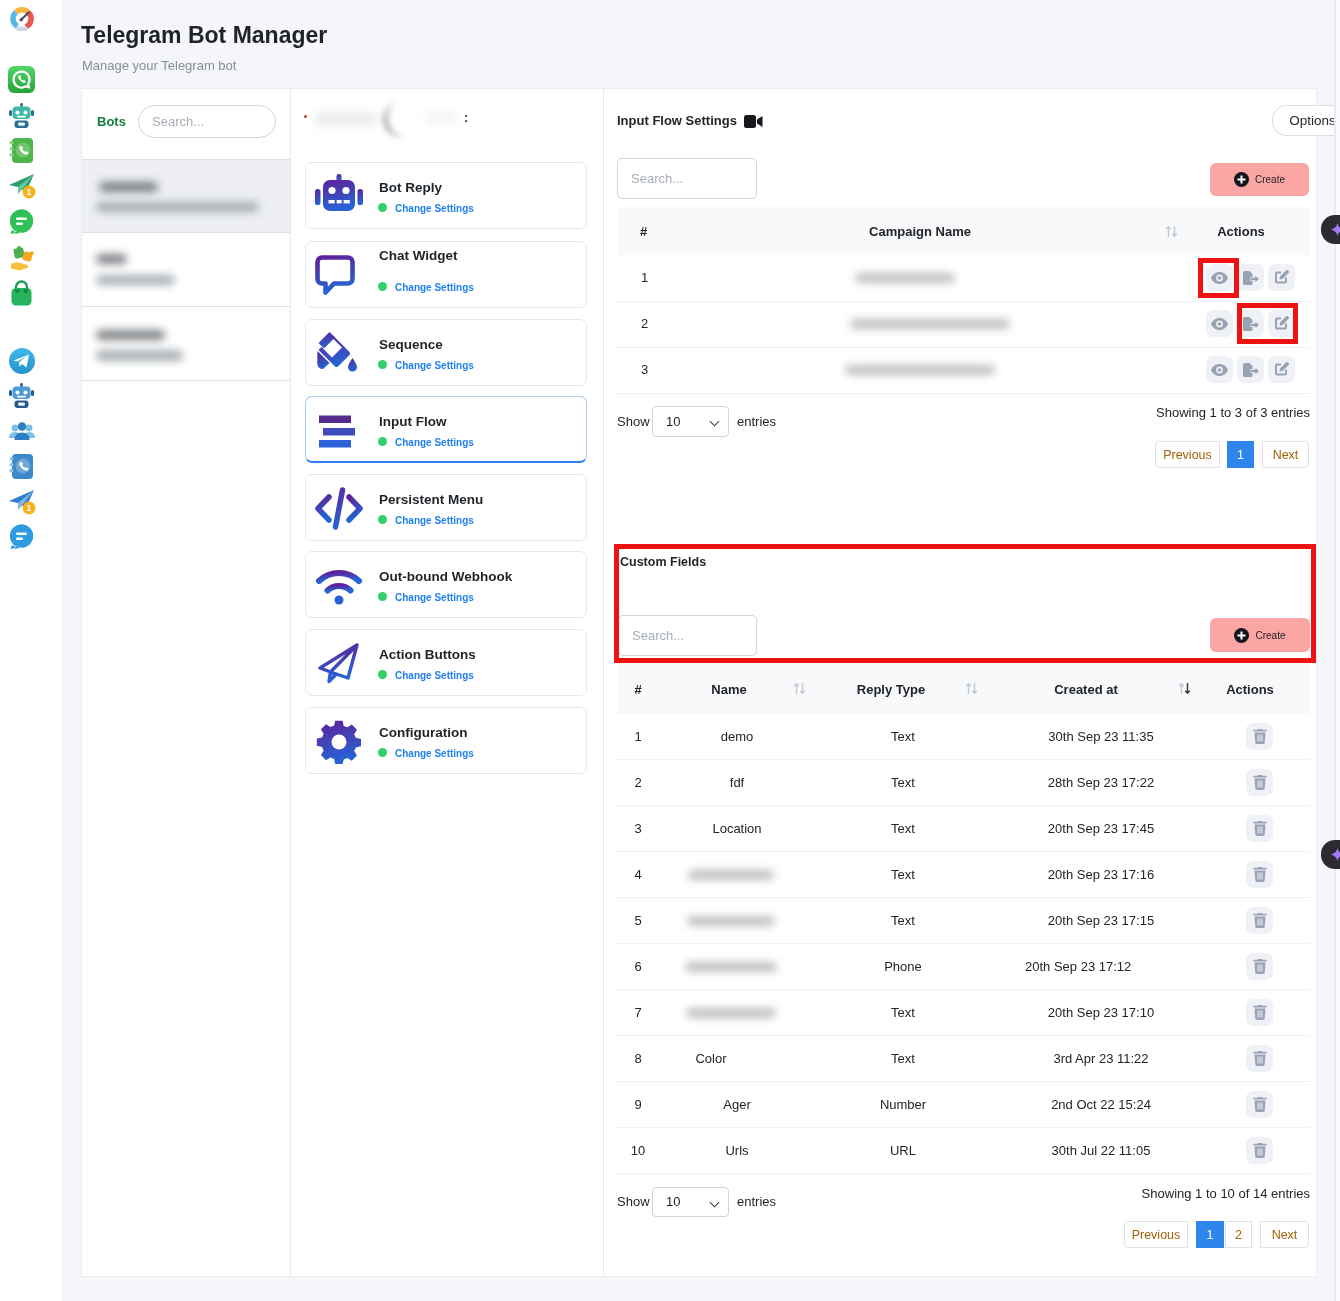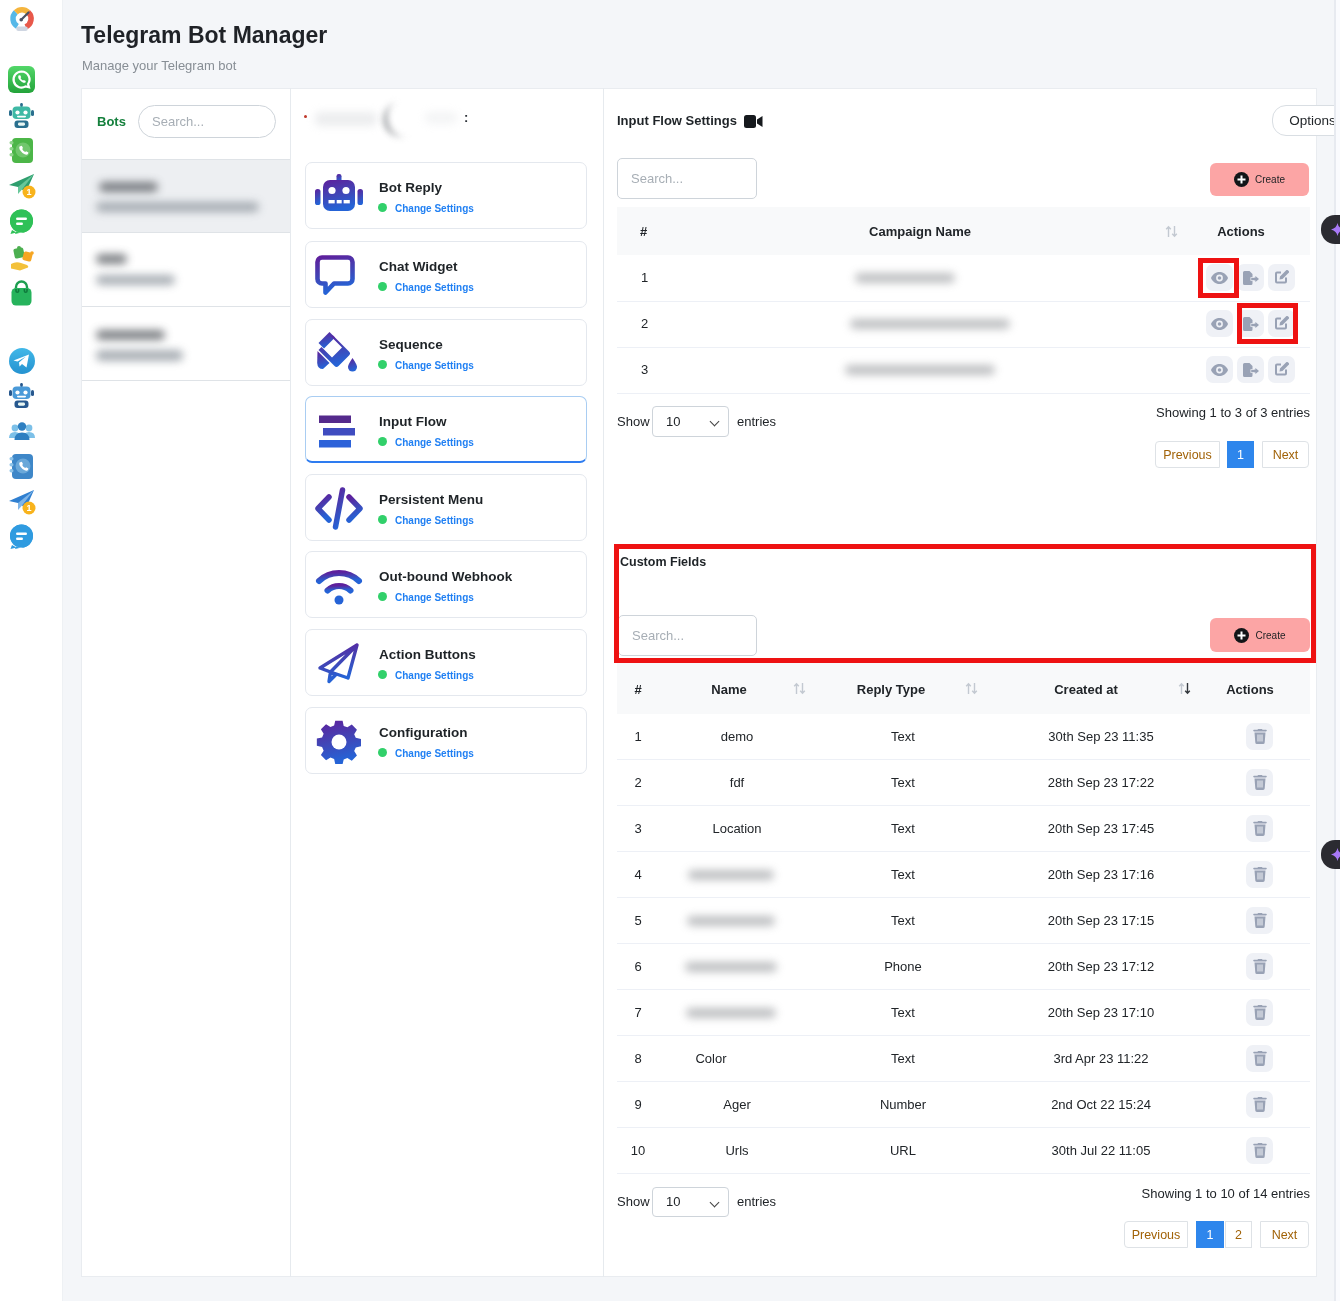--- a/index.html
+++ b/index.html
@@ -175,21 +175,21 @@
       <rect x="21.7" y="26" width="5" height="3.4" fill="#fff"></rect>
       <rect x="28.6" y="26" width="6.2" height="3.4" fill="#fff"></rect>
 </svg></div>
 <div class="ctitle" style="left:379px;top:180px">Bot Reply</div>
 <div class="gdot" style="left:378px;top:203px"></div>
 <div class="cset" style="left:395px;top:203px">Change Settings</div>
 <div class="abs" style="left:305px;top:241px;width:282px;height:67px;background:#fff;border:1px solid #e4e8ee;border-radius:7px"></div>
 <div class="abs" style="left:315px;top:253px"><svg width="48" height="45" viewBox="0 0 48 45">
 <path d="M7 4.5 h26 a4.5 4.5 0 0 1 4.5 4.5 v17 a4.5 4.5 0 0 1 -4.5 4.5 h-14 l-8.5 9 v-9 h-3.5 a4.5 4.5 0 0 1 -4.5-4.5 v-17 a4.5 4.5 0 0 1 4.5-4.5 Z" fill="none" stroke="url(#pg)" stroke-width="4.6" stroke-linejoin="round"></path>
 </svg></div>
-<div class="ctitle" style="left:379px;top:259px">Chat Widget</div>
+<div class="ctitle" style="left:379px;top:248px">Chat Widget</div>
 <div class="gdot" style="left:378px;top:282px"></div>
 <div class="cset" style="left:395px;top:282px">Change Settings</div>
 <div class="abs" style="left:305px;top:319px;width:282px;height:67px;background:#fff;border:1px solid #e4e8ee;border-radius:7px"></div>
 <div class="abs" style="left:315px;top:331px"><svg width="48" height="45" viewBox="0 0 48 45">
 <path d="M14.5 1 L20 6.5 L9 17.5 L3.5 12 Z" fill="url(#pg)"></path>
 <path d="M18 4.5 L34 20.5 a2.8 2.8 0 0 1 0 4 L23.5 35 a2.8 2.8 0 0 1 -4 0 L3.5 19 l3-3 L17 26.5 L27 16.5 15 4.5 Z" fill="url(#pg)"></path>
 <path d="M2.5 20 l12 12 L8 38 Q2.5 38 2.2 32 Z" fill="url(#pg)"></path>
 <path d="M37.5 27 q4.5 6.5 4.5 9 a4.5 4.5 0 0 1 -9 0 q0-2.5 4.5-9 Z" fill="url(#pg)"></path>
 </svg></div>
 <div class="ctitle" style="left:379px;top:337px">Sequence</div>
@@ -429,21 +429,21 @@
     <svg width="14" height="15" viewBox="0 0 14 15">
       <path d="M4.5 0.8 L5 0 h4 l0.5 0.8 H13 a0.8 0.8 0 0 1 0 1.6 H1 a0.8 0.8 0 0 1 0-1.6 Z" fill="#99a2b5"></path>
       <path d="M1.5 3.5 h11 l-0.8 10 a1.6 1.6 0 0 1 -1.6 1.5 h-6.2 a1.6 1.6 0 0 1 -1.6-1.5 Z" fill="#99a2b5"></path>
       <path d="M5 5.5 v7 M7 5.5 v7 M9 5.5 v7" stroke="#eff1f6" stroke-width="1"></path>
     </svg>
   </div>
 <div class="abs" style="left:617px;top:943px;width:693px;height:1px;background:#edf0f6"></div>
 <div class="cell" style="left:630px;top:959px;width:16px;text-align:center">6</div>
 <div class="blur" style="left:685px;top:962px;width:92px;height:10px;background:#a9abae;opacity:0.75"></div>
 <div class="cell" style="left:830px;top:959px;width:146px;text-align:center">Phone</div>
-<div class="cell" style="left:1025px;top:959px;width:152px;text-align:center">20th Sep 23 17:12</div>
+<div class="cell" style="left:1025px;top:959px;width:152px;text-align:left">20th Sep 23 17:12</div>
 <div class="ibtn" style="left:1246px;top:953px">
     <svg width="14" height="15" viewBox="0 0 14 15">
       <path d="M4.5 0.8 L5 0 h4 l0.5 0.8 H13 a0.8 0.8 0 0 1 0 1.6 H1 a0.8 0.8 0 0 1 0-1.6 Z" fill="#99a2b5"></path>
       <path d="M1.5 3.5 h11 l-0.8 10 a1.6 1.6 0 0 1 -1.6 1.5 h-6.2 a1.6 1.6 0 0 1 -1.6-1.5 Z" fill="#99a2b5"></path>
       <path d="M5 5.5 v7 M7 5.5 v7 M9 5.5 v7" stroke="#eff1f6" stroke-width="1"></path>
     </svg>
   </div>
 <div class="abs" style="left:617px;top:989px;width:693px;height:1px;background:#edf0f6"></div>
 <div class="cell" style="left:630px;top:1005px;width:16px;text-align:center">7</div>
 <div class="blur" style="left:686px;top:1008px;width:90px;height:10px;background:#a9abae;opacity:0.75"></div>

